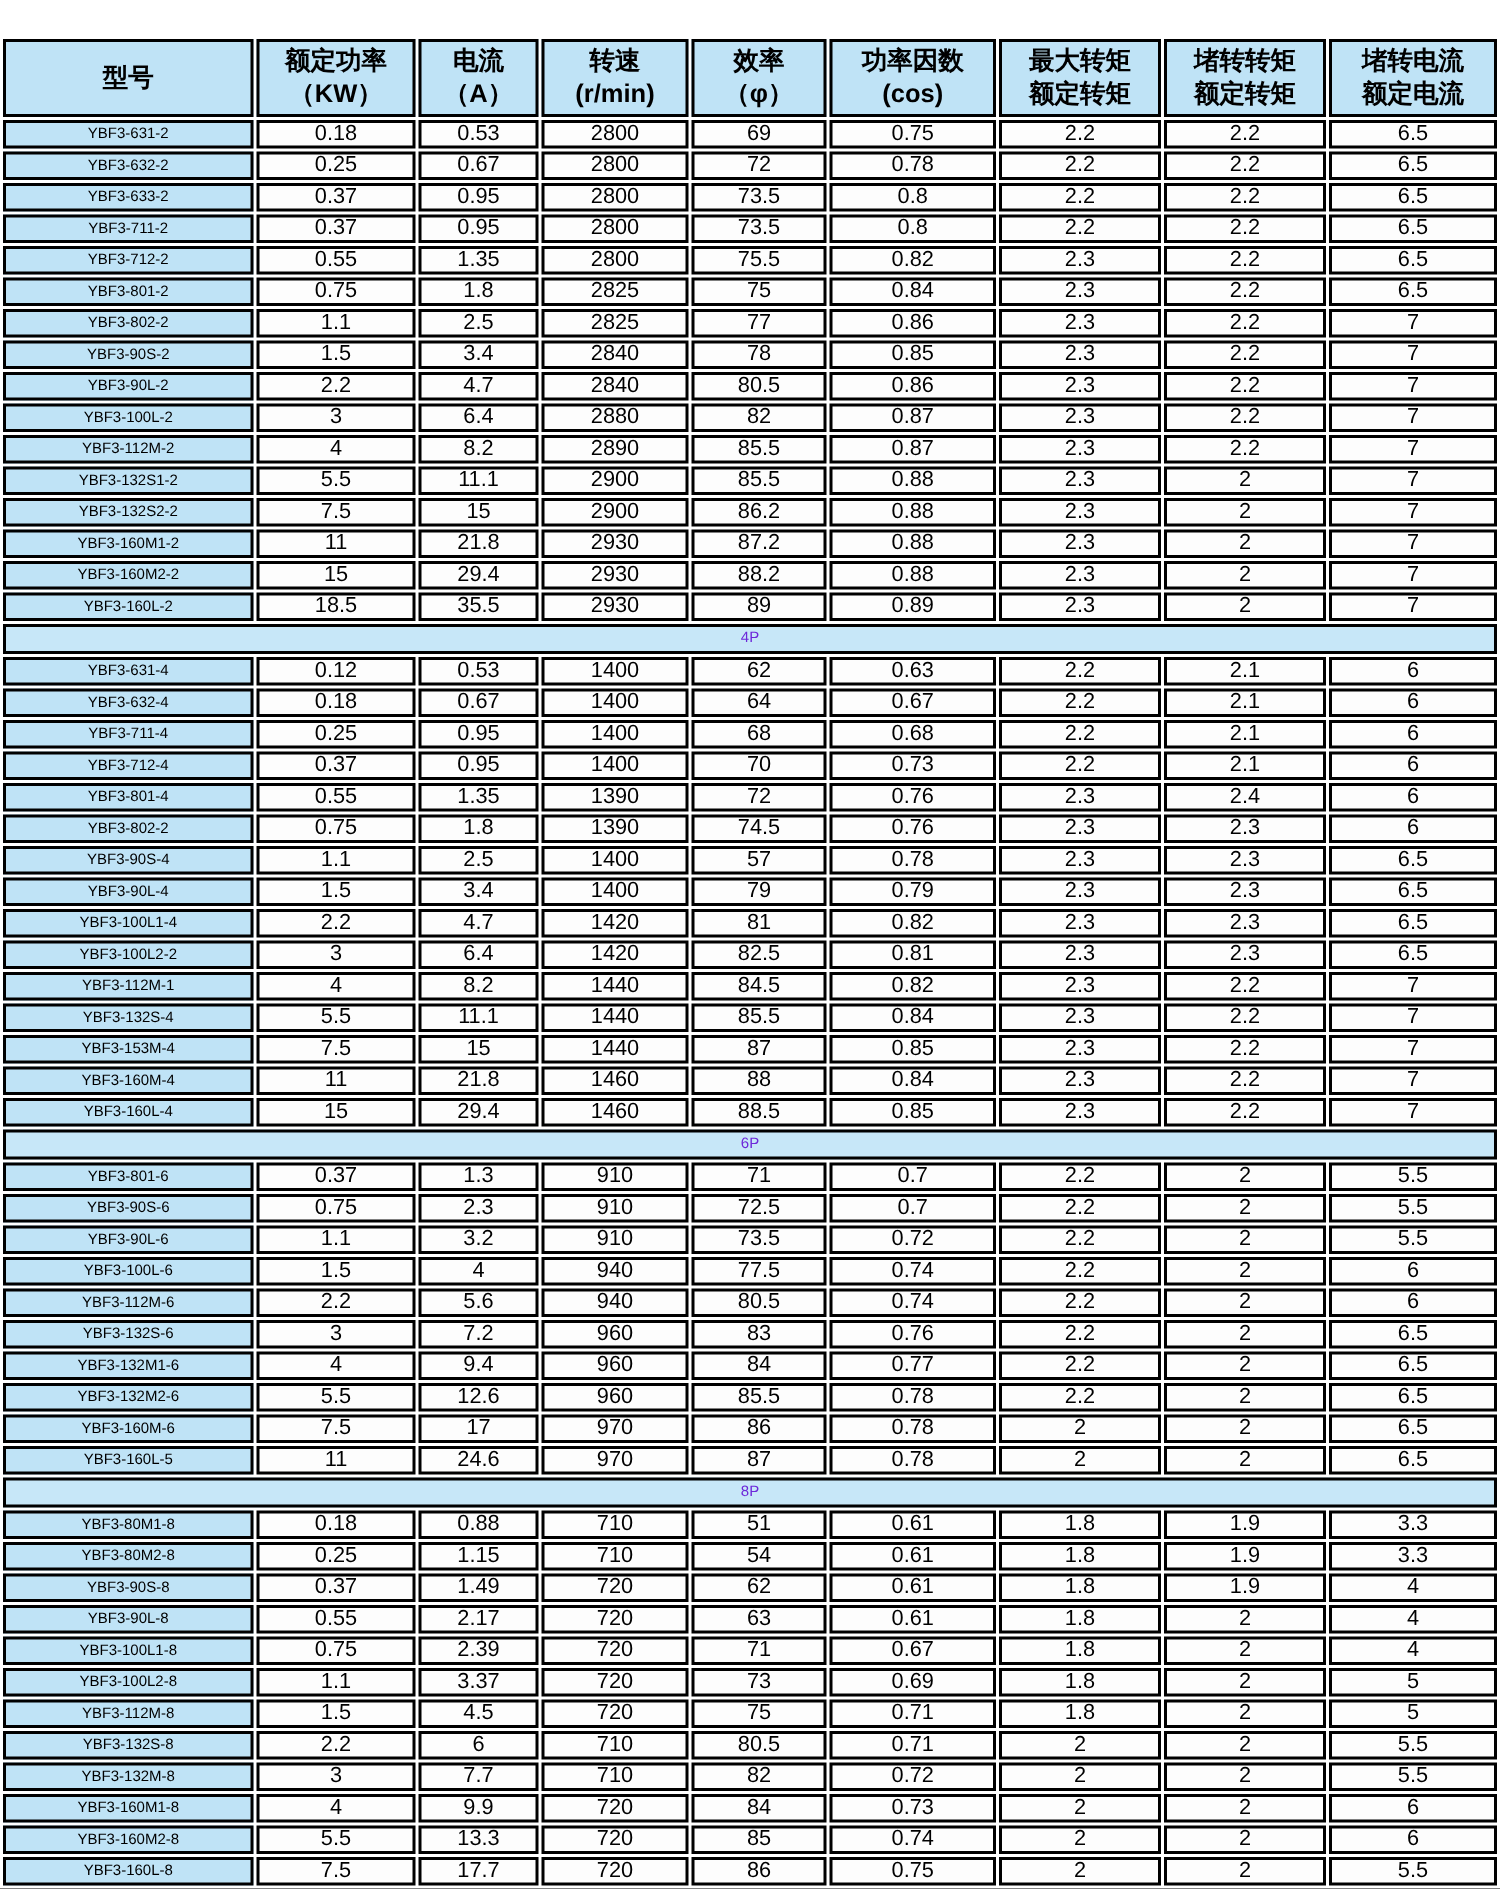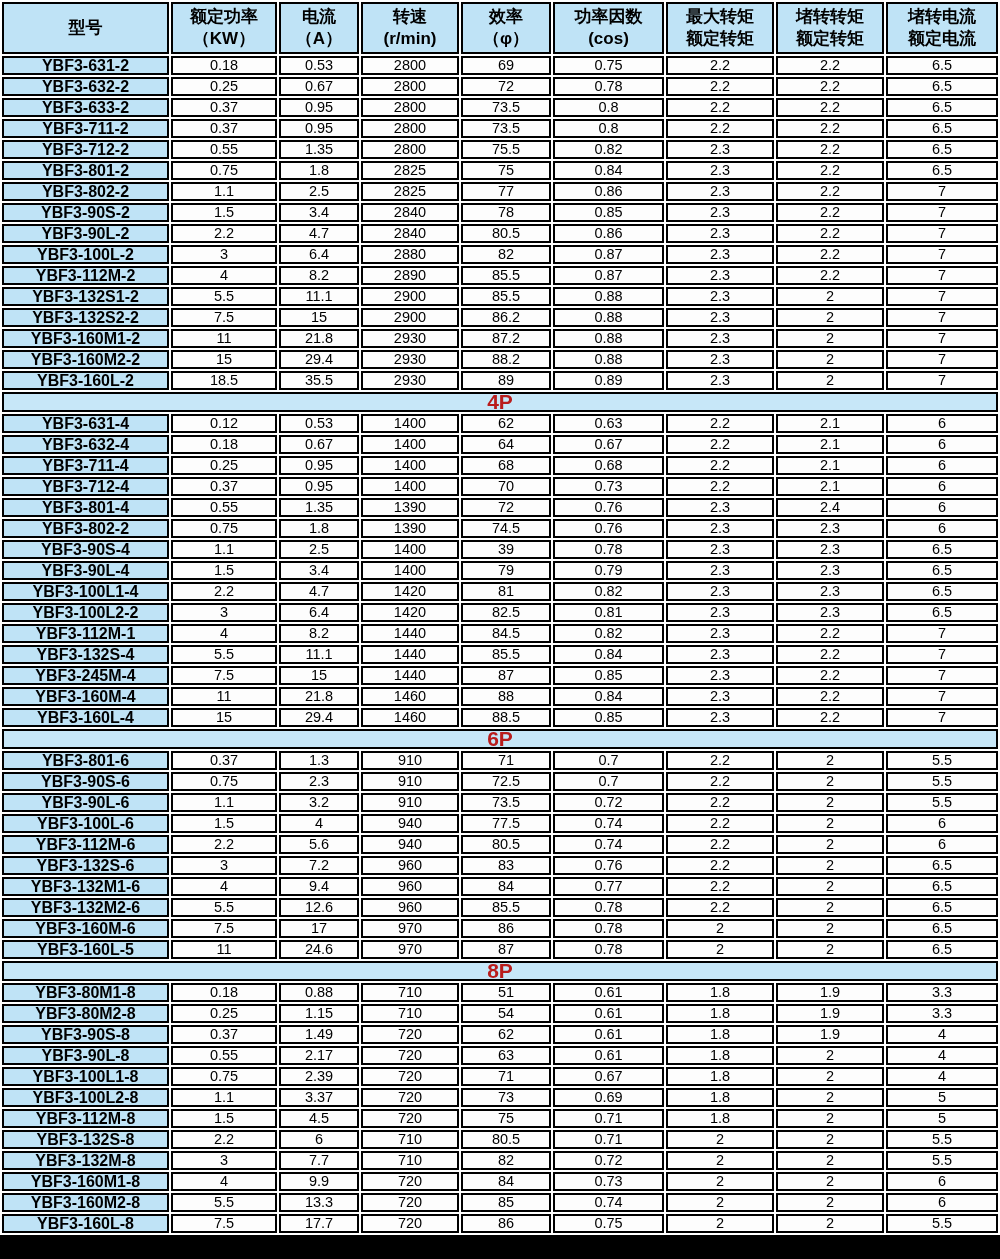--- a/index.html
+++ b/index.html
@@ -13,59 +13,60 @@
     height: 1259px;
     background: #000000; 
     box-sizing: border-box;
   }
   table.spec {
     width: 1000px;
     border-collapse: separate;
     border-spacing: 2px;
     table-layout: fixed;
     background: #ffffff;
+    margin-top: 24px;
   }
   table.spec th, table.spec td {
     border: 2px solid var(--border, #000);
     padding: 0;
     text-align: center;
     vertical-align: middle;
     overflow: hidden;
     white-space: nowrap;
   }
   table.spec th {
     height: 48px;
     background: var(--cell-blue, #bfe3f6);
     font-size: 17px;
     font-weight: bold;
     line-height: 1.3;
     color: #000;
   }
   td.model {
     background: var(--cell-blue, #bfe3f6);
-    font-weight: bold;
-    font-size: 16px;
+    font-weight: normal;
+    font-size: 10px;
     height: 15px;
     line-height: 15px;
     color: #000;
   }
   td.val {
     background: var(--data-bg, #fdfdfd);
     font-size: 14.5px;
     height: 15px;
     line-height: 15px;
     color: #000;
   }
   td.section {
     background: var(--section-blue, #c7e7f8);
-    font-weight: bold;
-    font-size: 21px;
+    font-weight: normal;
+    font-size: 10px;
     height: 16px;
     line-height: 16px;
-    color: #b91c1c;
+    color: #6d28d9;
   }
   col.c-model  { width: 167px; }
   col.c-power  { width: 106px; }
   col.c-curr   { width: 80px;  }
   col.c-speed  { width: 98px;  }
   col.c-eff    { width: 90px;  }
   col.c-cos    { width: 111px; }
   col.c-maxtq  { width: 108px; }
   col.c-locktq { width: 108px; }
   col.c-lockcur{ width: 112px; }
@@ -370,21 +371,21 @@
           <td class="val">0.76</td>
           <td class="val">2.3</td>
           <td class="val">2.3</td>
           <td class="val">6</td>
         </tr>
         <tr>
           <td class="model">YBF3-90S-4</td>
           <td class="val">1.1</td>
           <td class="val">2.5</td>
           <td class="val">1400</td>
-          <td class="val">39</td>
+          <td class="val">57</td>
           <td class="val">0.78</td>
           <td class="val">2.3</td>
           <td class="val">2.3</td>
           <td class="val">6.5</td>
         </tr>
         <tr>
           <td class="model">YBF3-90L-4</td>
           <td class="val">1.5</td>
           <td class="val">3.4</td>
           <td class="val">1400</td>
@@ -432,21 +433,21 @@
           <td class="val">5.5</td>
           <td class="val">11.1</td>
           <td class="val">1440</td>
           <td class="val">85.5</td>
           <td class="val">0.84</td>
           <td class="val">2.3</td>
           <td class="val">2.2</td>
           <td class="val">7</td>
         </tr>
         <tr>
-          <td class="model">YBF3-245M-4</td>
+          <td class="model">YBF3-153M-4</td>
           <td class="val">7.5</td>
           <td class="val">15</td>
           <td class="val">1440</td>
           <td class="val">87</td>
           <td class="val">0.85</td>
           <td class="val">2.3</td>
           <td class="val">2.2</td>
           <td class="val">7</td>
         </tr>
         <tr>

